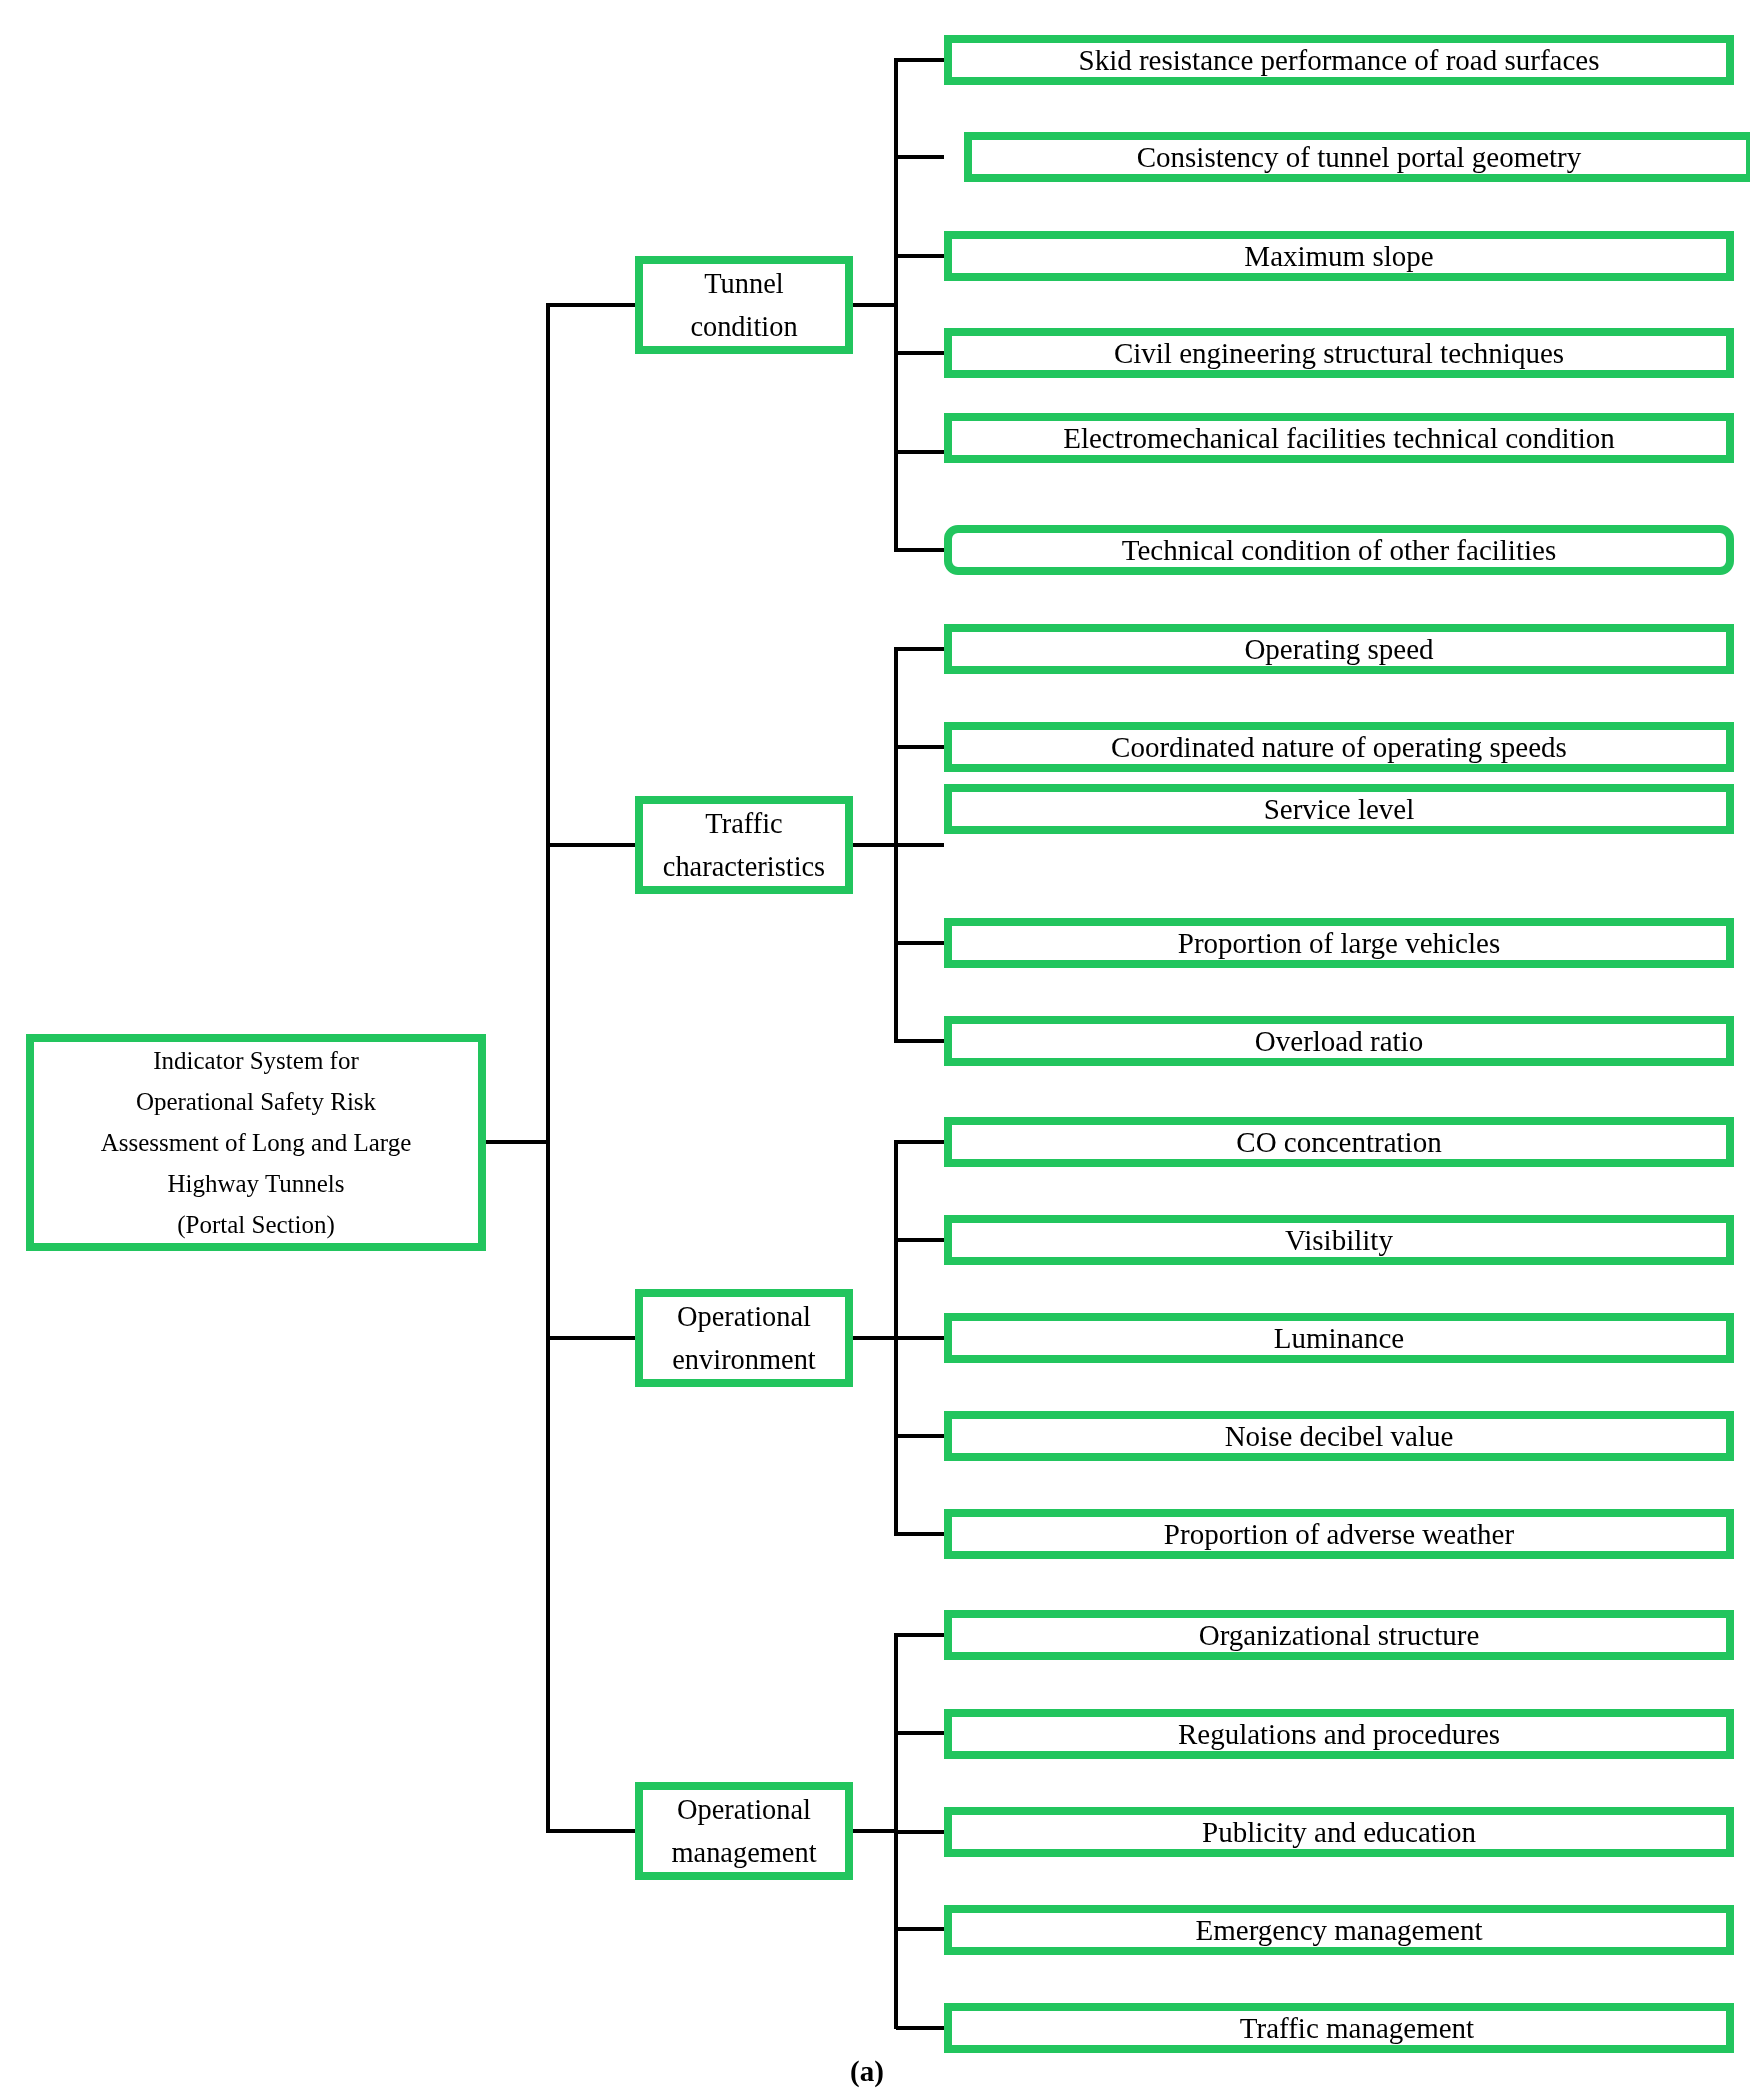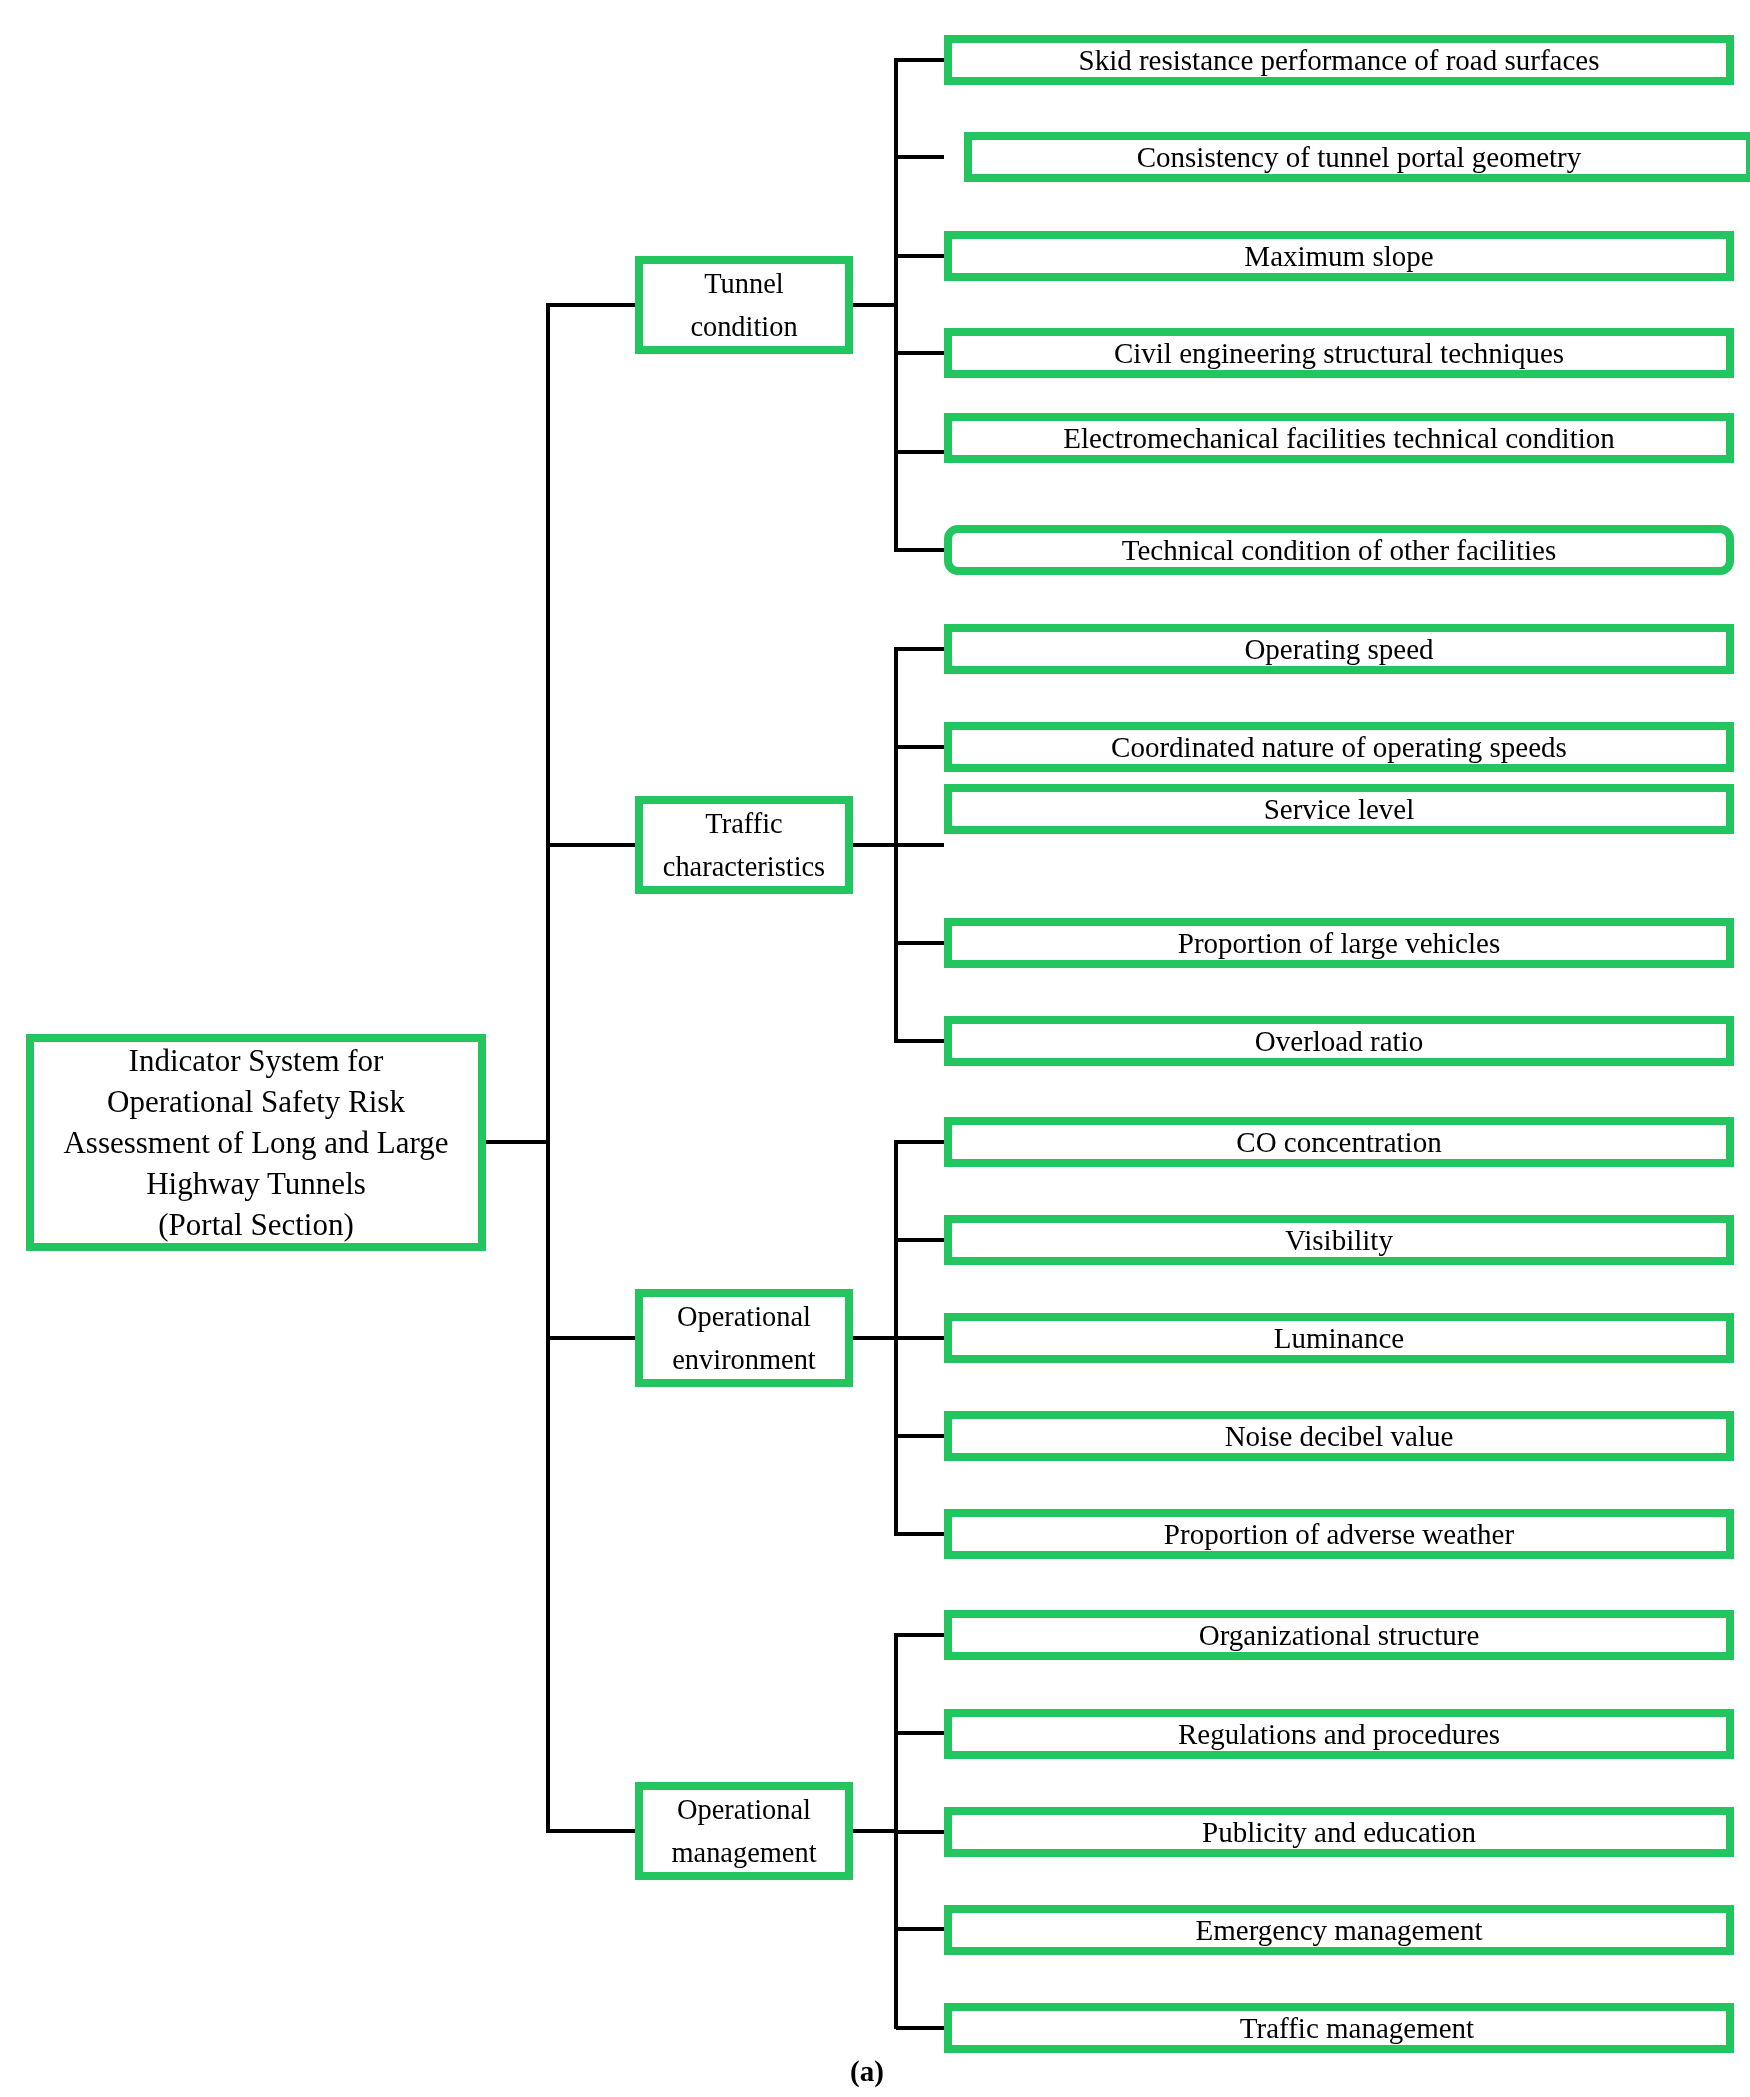--- a/index.html
+++ b/index.html
@@ -24,21 +24,21 @@
     box-sizing: border-box;
     display: flex;
     flex-direction: column;
     align-items: center;
     justify-content: center;
     text-align: center;
   }
   .box span { display: block; }
   #root-box {
     left: 26px; top: 1034px; width: 460px; height: 217px;
-    font-size: 31px; line-height: 41px;
+    font-size: 25px; line-height: 41px;
   }
   .cat-box {
     left: 635px; width: 218px; height: 98px;
     font-size: 28.4px; line-height: 43px;
   }
   #cat-box-0 { top: 256px; }
   #cat-box-1 { top: 796px; }
   #cat-box-2 { top: 1289px; }
   #cat-box-3 { top: 1782px; }
   .leaf-box {

